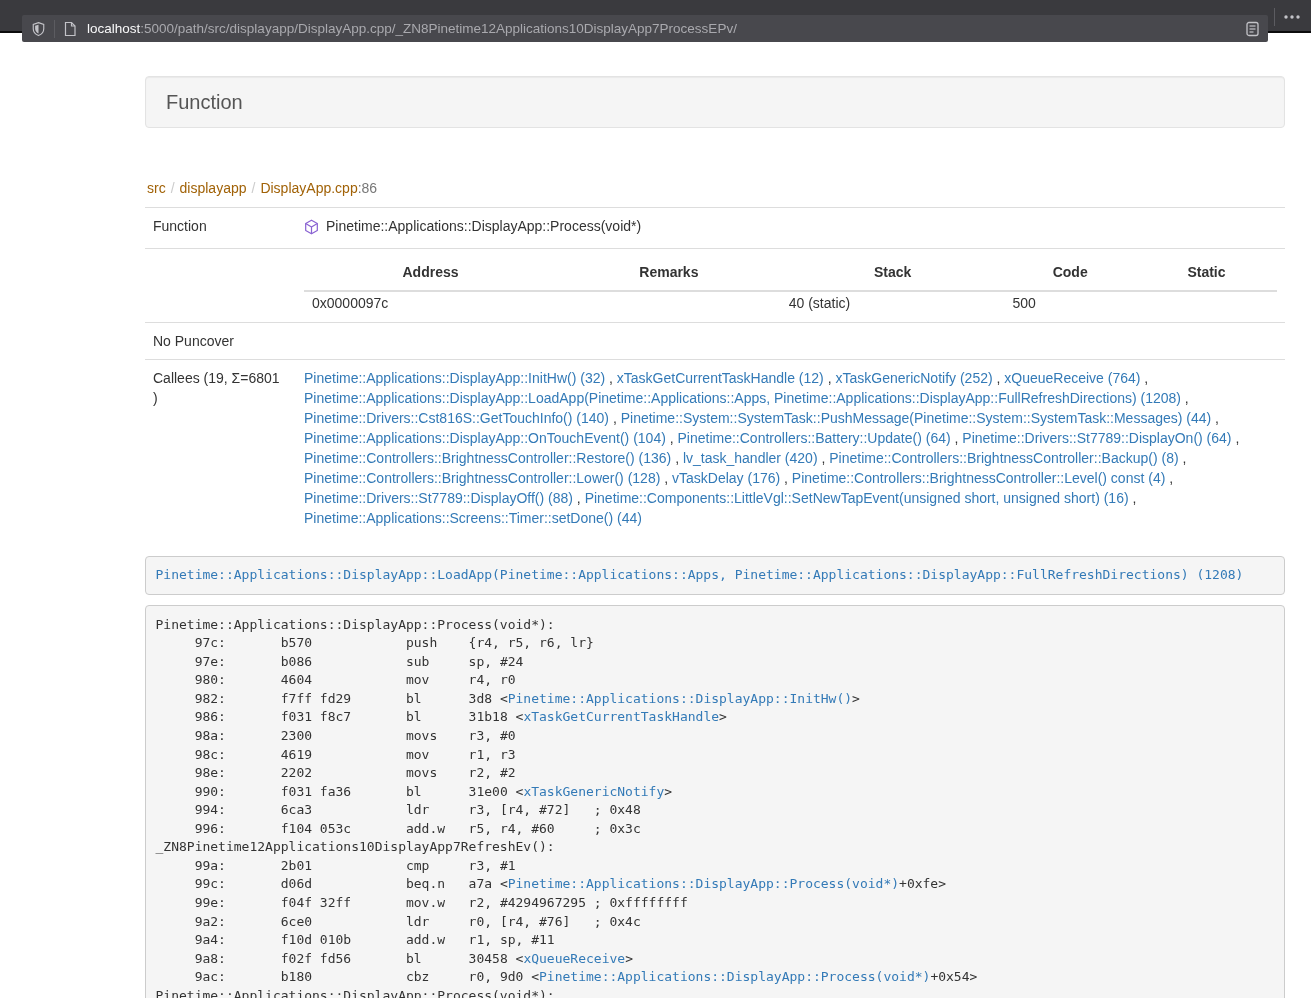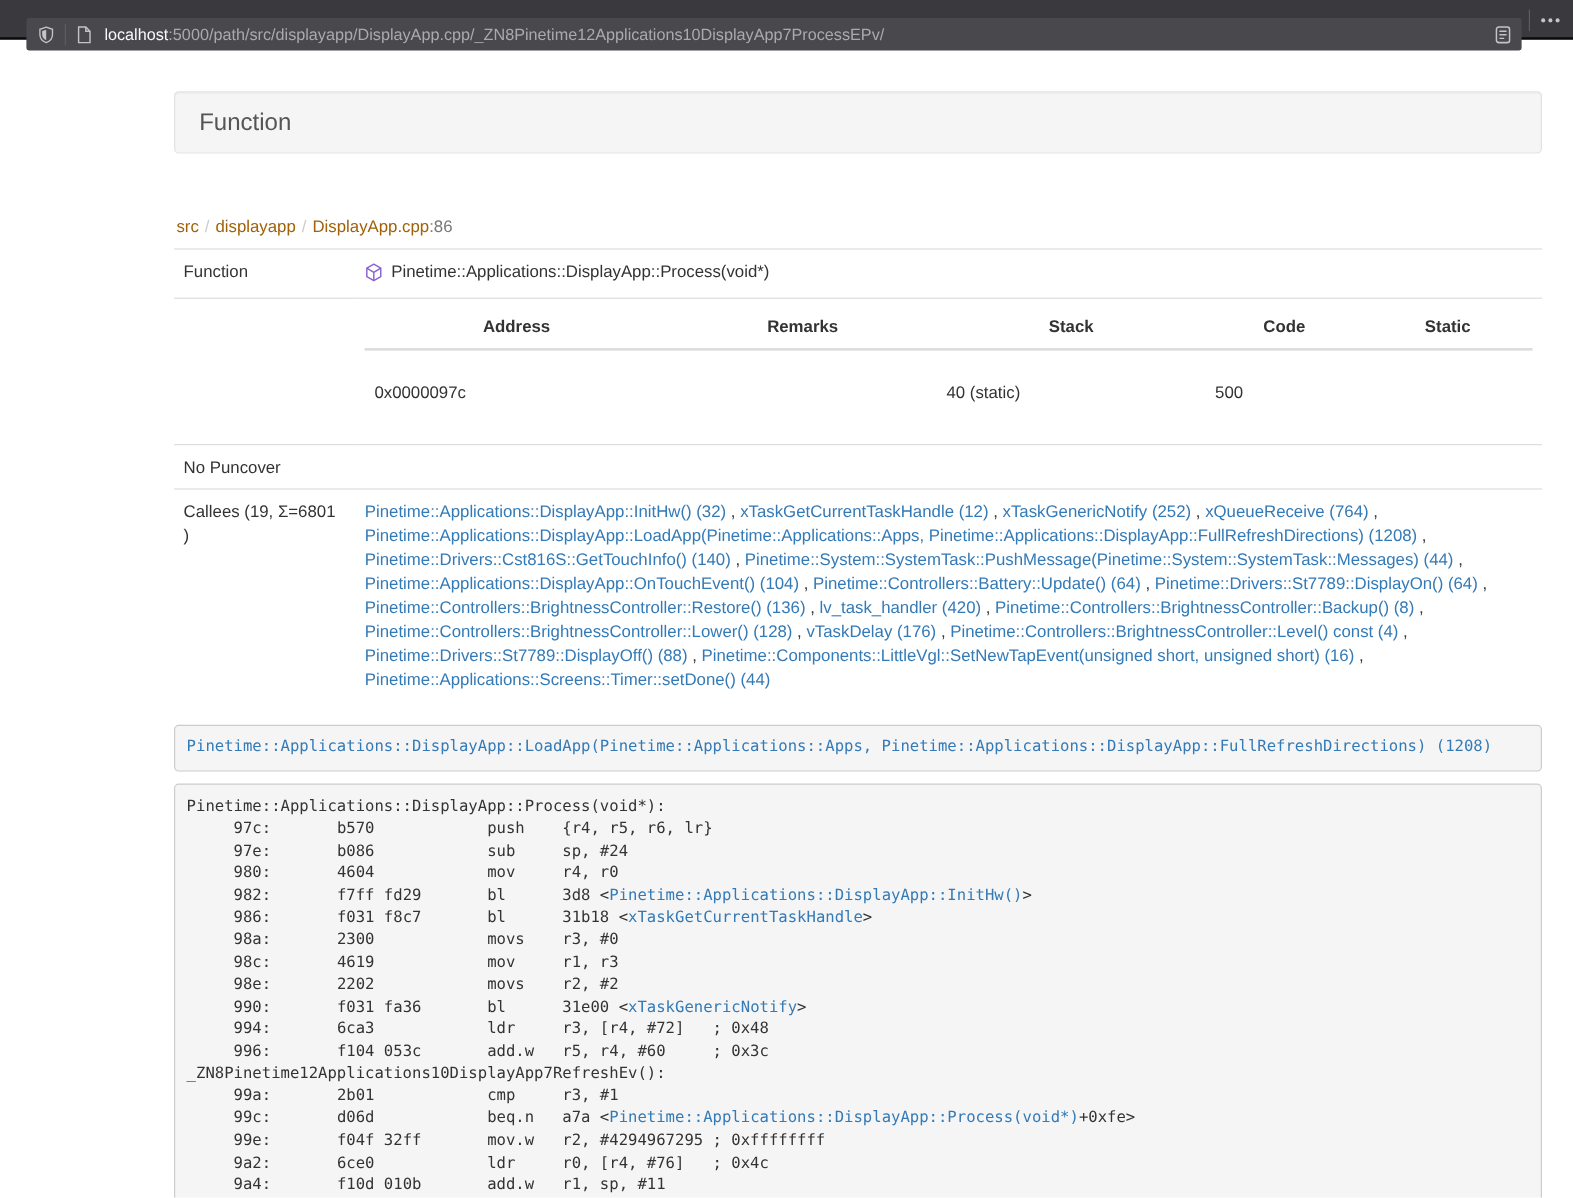--- a/index.html
+++ b/index.html
@@ -101,21 +101,21 @@
   }
   table.stats th {
     font-weight: bold;
     text-align: center;
     padding: 5px 8px 8px 8px;
     border-bottom: 2px solid #ddd;
     line-height: 20px;
   }
   table.stats td {
     text-align: left;
-    padding: 25px 8px;
+    padding: 1px 8px;
     line-height: 20px;
   }
   .col-address { width: 26%; }
   .col-remarks { width: 23%; }
   .col-stack   { width: 23%; }
   .col-code    { width: 13.5%; }
 
   .callees a { color: #337ab7; text-decoration: none; }
   .callees { line-height: 20px; }
 

